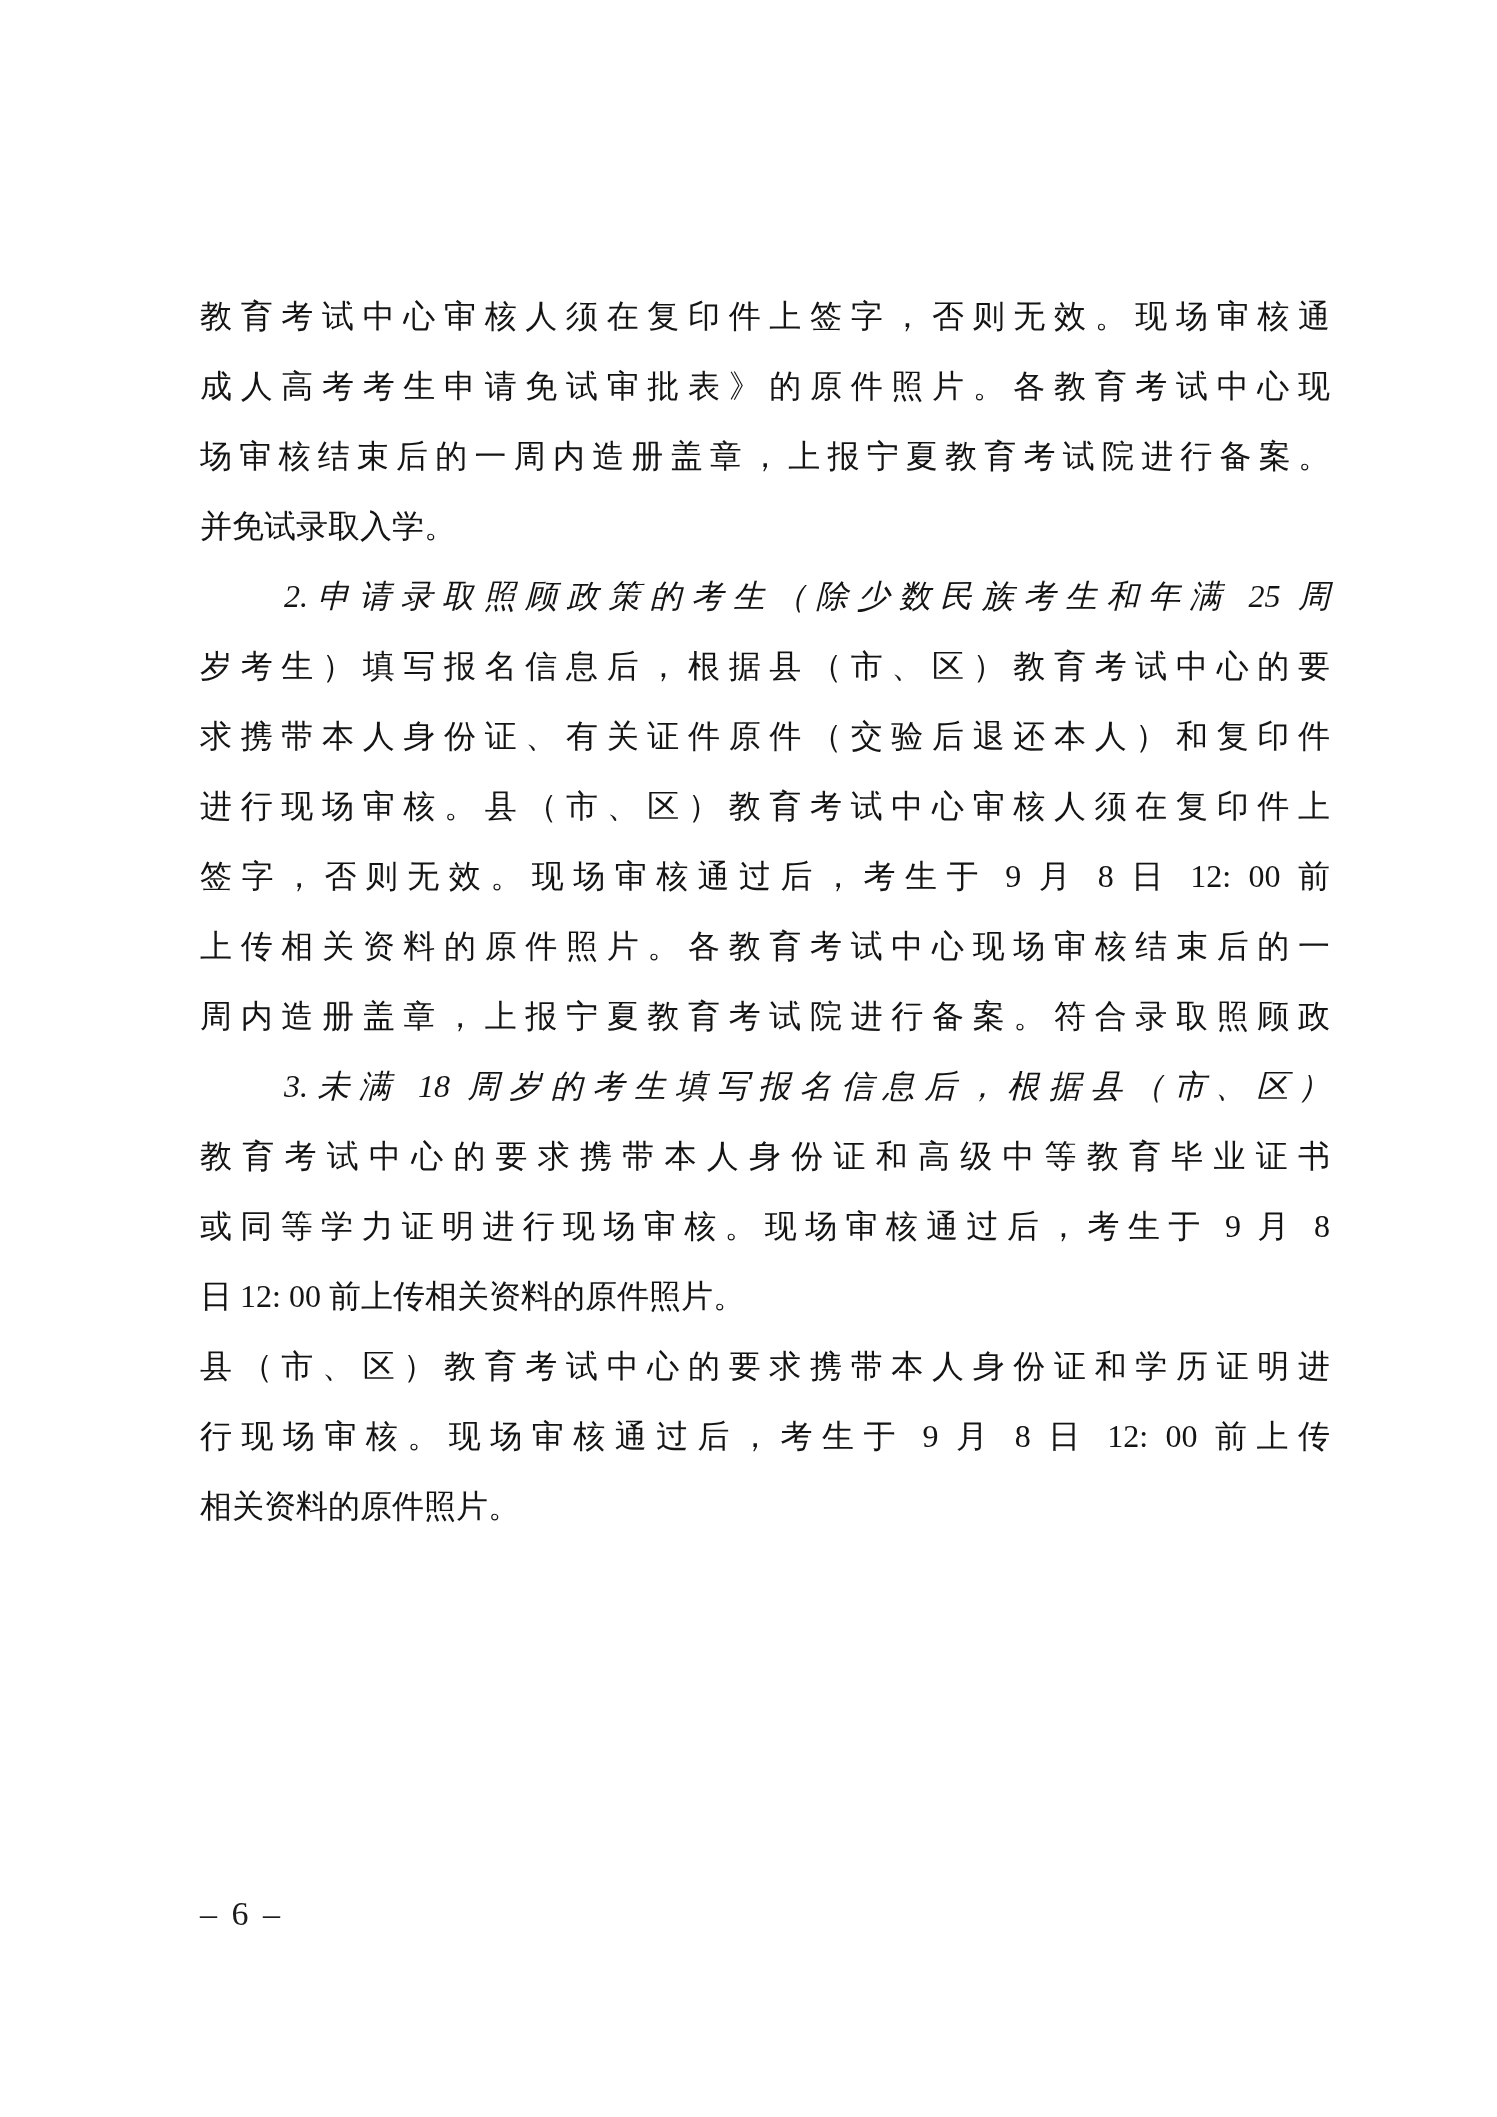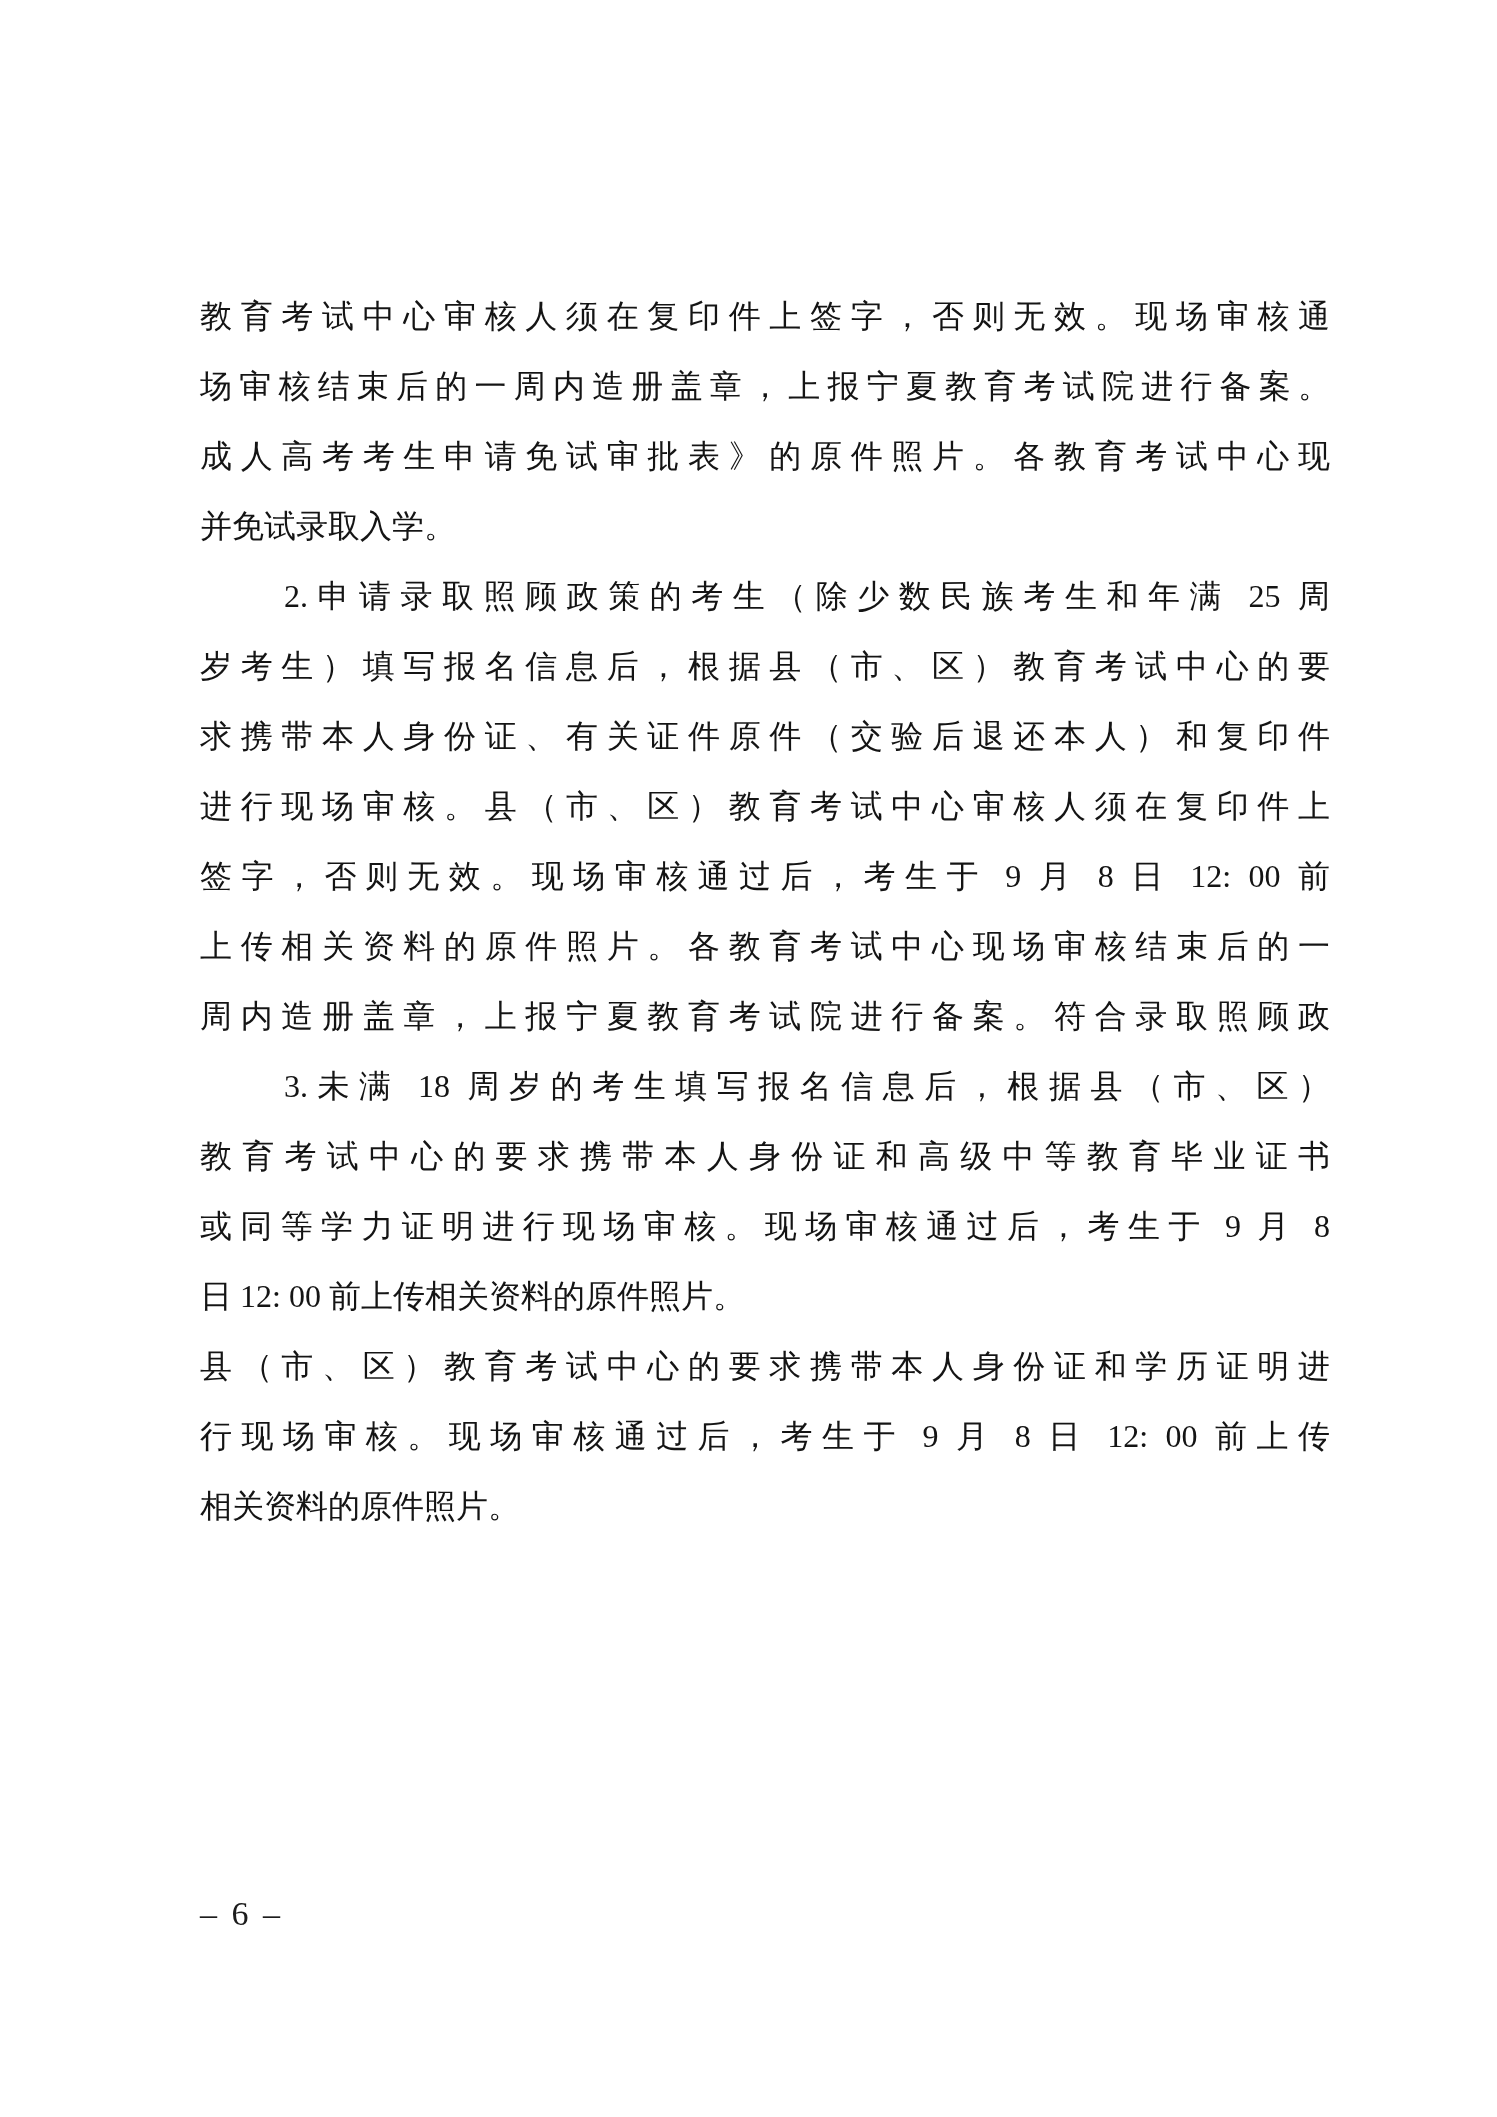--- a/index.html
+++ b/index.html
@@ -34,39 +34,40 @@
     text-align: left;
   }
   
   .j {
     text-align: justify;
     text-align-last: justify;
   }
   
   .ind {
     text-indent: 84px;
+    font-style: italic;
   }
   .pagenum {
     position: absolute;
     left: 200px;
     top: 1893px;
     font-size: 34px;
     line-height: 42px;
     letter-spacing: 3px;
     color: #1c1c1c;
   }
 </style>
 </head>
 <body>
 
 <div class="page">
   <div class="textblock">
     <div class="ln j">教育考试中心审核人须在复印件上签字，否则无效。现场审核通</div>
+    <div class="ln j">成人高考考生申请免试审批表》的原件照片。各教育考试中心现</div>
     <div class="ln j">场审核结束后的一周内造册盖章，上报宁夏教育考试院进行备案。</div>
-    <div class="ln j">成人高考考生申请免试审批表》的原件照片。各教育考试中心现</div>
     <div class="ln">并免试录取入学。</div>
     <div class="ln j ind">2.申请录取照顾政策的考生（除少数民族考生和年满 25 周</div>
     <div class="ln j">岁考生）填写报名信息后，根据县（市、区）教育考试中心的要</div>
     <div class="ln j">求携带本人身份证、有关证件原件（交验后退还本人）和复印件</div>
     <div class="ln j">进行现场审核。县（市、区）教育考试中心审核人须在复印件上</div>
     <div class="ln j">签字，否则无效。现场审核通过后，考生于 9 月 8 日 12: 00 前</div>
     <div class="ln j">上传相关资料的原件照片。各教育考试中心现场审核结束后的一</div>
     <div class="ln j">周内造册盖章，上报宁夏教育考试院进行备案。符合录取照顾政</div>
     <div class="ln j ind">3.未满 18 周岁的考生填写报名信息后，根据县（市、区）</div>
     <div class="ln j">教育考试中心的要求携带本人身份证和高级中等教育毕业证书</div>

